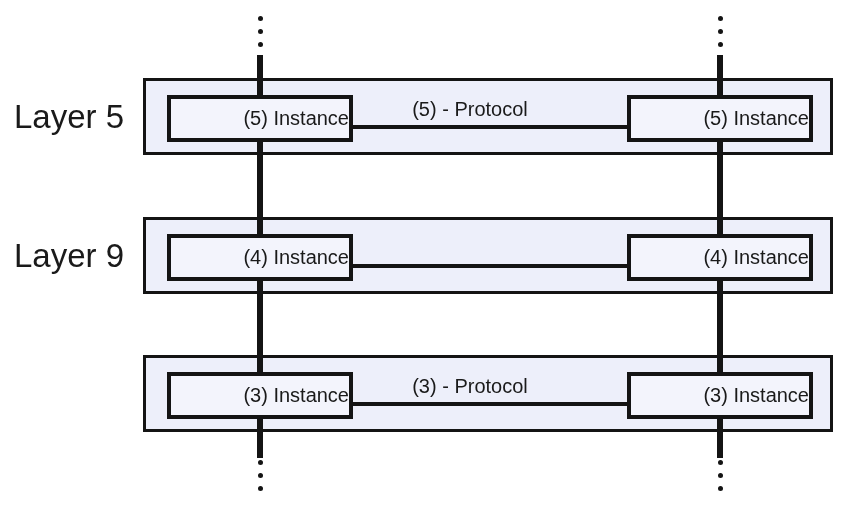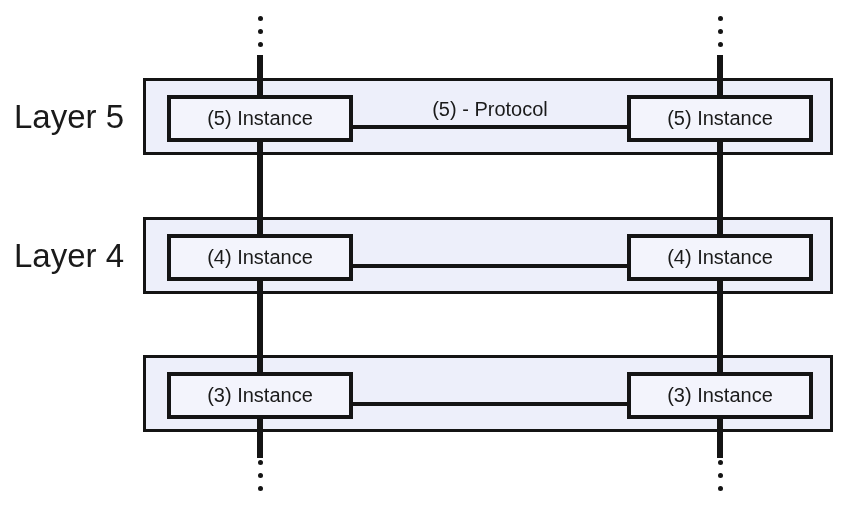--- a/index.html
+++ b/index.html
@@ -36,37 +36,37 @@
     background: var(--band_fill);
     border: 3px solid var(--line_color);
     z-index: 1;
   }
   .inst {
     position: absolute;
     top: 17px; width: 186px; height: 47px;
     box-sizing: border-box;
     background: var(--box_fill);
     border: 4px solid var(--line_color);
-    display: flex; align-items: center; justify-content: center;
+    display: flex; align-items: center; justify-content: flex-end;
     font-size: 20px;
     z-index: 3;
     white-space: nowrap;
   }
   .inst-left  { left: 167px; }
   .inst-right { left: 627px; }
   .protocol-line {
     position: absolute;
     left: 353px; top: 47px;
     width: 274px; height: 4px;
     background: var(--line_color);
     z-index: 3;
   }
   .protocol-label {
     position: absolute;
-    left: 353px; top: 18px;
+    left: 333px; top: 18px;
     width: 274px; height: 26px;
     display: flex; align-items: center; justify-content: center;
     font-size: 20px;
     z-index: 3;
     white-space: nowrap;
   }
   .vline {
     position: absolute;
     top: 55px; height: 403px; width: 6px;
     background: var(--line_color);
@@ -128,34 +128,35 @@
     <div class="protocol-label">(5) - Protocol</div>
     <div class="inst inst-left">
       <span>(5) Instance</span>
     </div>
     <div class="inst inst-right">
       <span>(5) Instance</span>
     </div>
   </div>
 
   <div class="layer" style="top:217px">
-    <div class="layer-label">Layer 4</div>
+    <div class="layer-label">Layer 9</div>
     <div class="band"></div>
     <div class="protocol-line"></div>
     <div class="inst inst-left">
       <span>(4) Instance</span>
     </div>
     <div class="inst inst-right">
       <span>(4) Instance</span>
     </div>
   </div>
 
   <div class="layer" style="top:355px">
     <div class="band"></div>
     <div class="protocol-line"></div>
+    <div class="protocol-label">(3) - Protocol</div>
     <div class="inst inst-left">
       <span>(3) Instance</span>
     </div>
     <div class="inst inst-right">
       <span>(3) Instance</span>
     </div>
   </div>
 
 </div>
 

